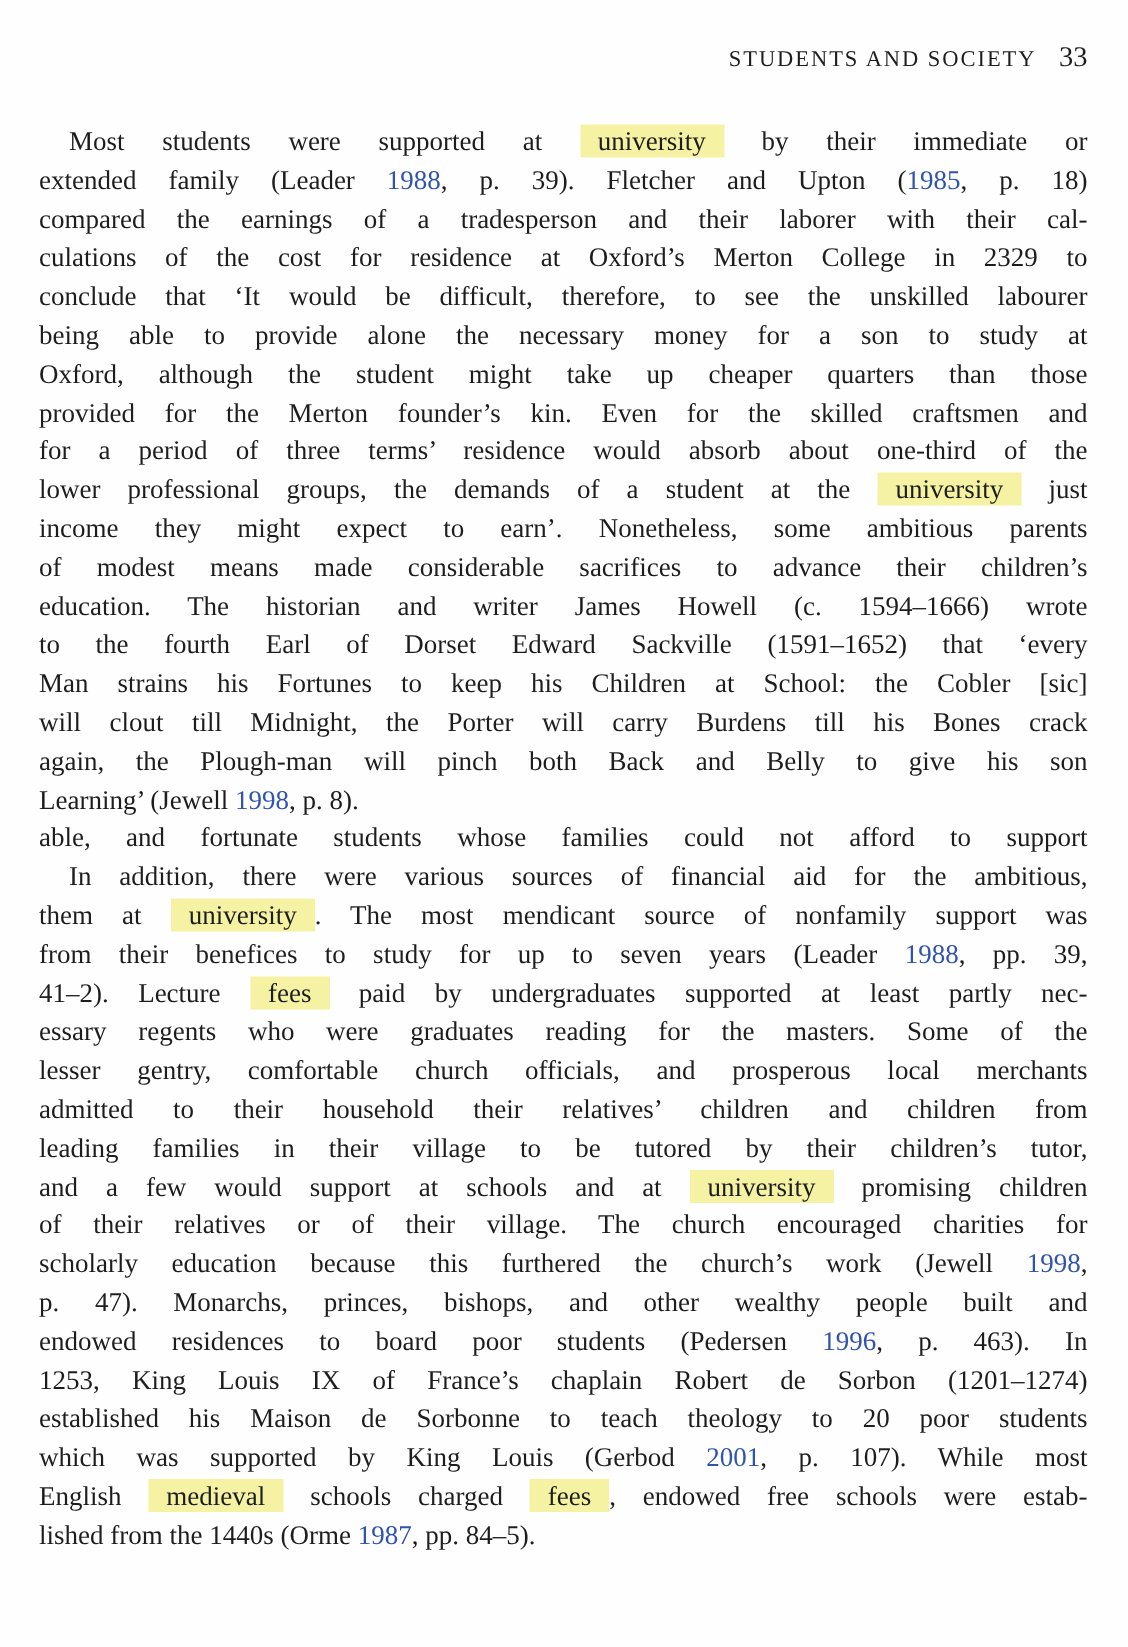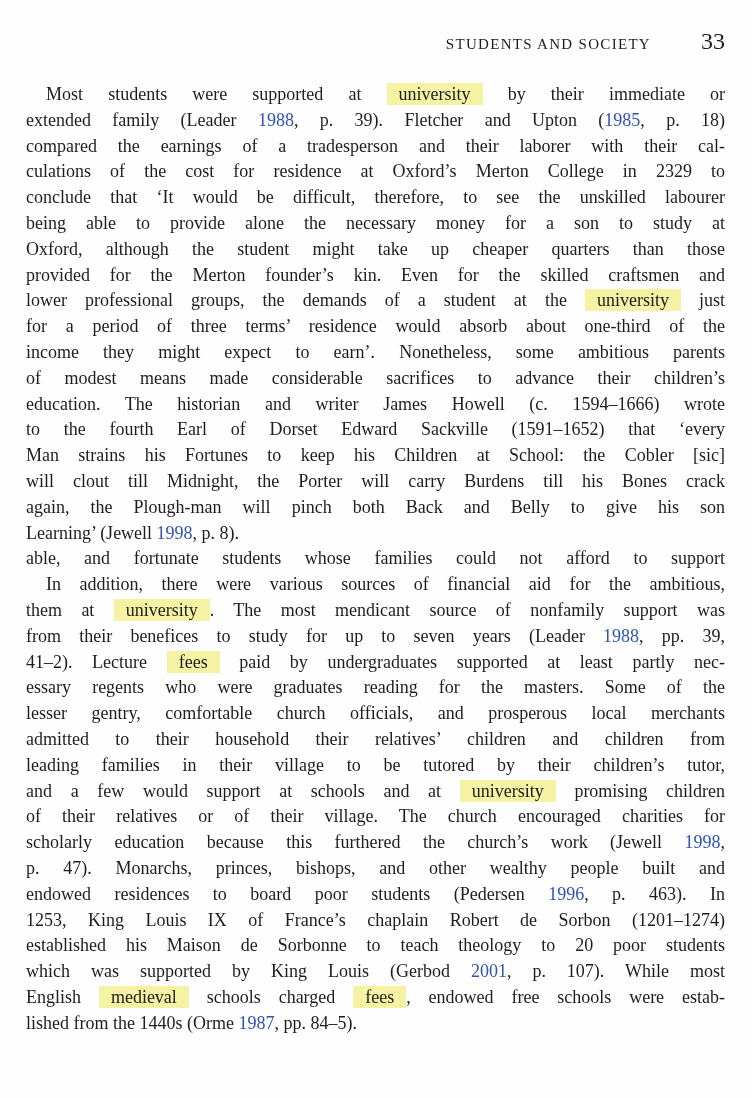--- a/index.html
+++ b/index.html
@@ -18,30 +18,29 @@
     overflow: hidden;
     font-family: "Liberation Serif", "DejaVu Serif", serif;
     color: var(--text);
   }
   .running-header {
     position: absolute;
     top: 28px;
     right: 27px;
     display: flex;
     align-items: baseline;
-    gap: 24px;
   }
   .head-title {
     font-size: 15px;
     letter-spacing: 1.3px;
     white-space: nowrap;
   }
   .page-num {
-    font-size: 24px;
-    margin-left: 26px;
+    font-size: 19px;
+    margin-left: 15px;
   }
   .body-text {
     position: absolute;
     left: 26px;
     top: 82px;
     width: 699px;
     font-size: 18px;
     line-height: 25.8px;
   }
   .para { }
@@ -74,22 +73,22 @@
   <div class="body-text" id="bodyText">
       <div class="para">
         <div class="line indent"><span>Most students were supported at </span><mark class="hl">university</mark><span> by their immediate or</span></div>
         <div class="line"><span>extended family (Leader </span><a class="ref">1988</a><span>, p. 39). Fletcher and Upton (</span><a class="ref">1985</a><span>, p. 18)</span></div>
         <div class="line"><span>compared the earnings of a tradesperson and their laborer with their cal-</span></div>
         <div class="line"><span>culations of the cost for residence at Oxford’s Merton College in 2329 to</span></div>
         <div class="line"><span>conclude that ‘It would be difficult, therefore, to see the unskilled labourer</span></div>
         <div class="line"><span>being able to provide alone the necessary money for a son to study at</span></div>
         <div class="line"><span>Oxford, although the student might take up cheaper quarters than those</span></div>
         <div class="line"><span>provided for the Merton founder’s kin. Even for the skilled craftsmen and</span></div>
+        <div class="line"><span>for a period of three terms’ residence would absorb about one-third of the</span></div>
         <div class="line"><span>lower professional groups, the demands of a student at the </span><mark class="hl">university</mark><span> just</span></div>
-        <div class="line"><span>for a period of three terms’ residence would absorb about one-third of the</span></div>
         <div class="line"><span>income they might expect to earn’. Nonetheless, some ambitious parents</span></div>
         <div class="line"><span>of modest means made considerable sacrifices to advance their children’s</span></div>
         <div class="line"><span>education. The historian and writer James Howell (c. 1594–1666) wrote</span></div>
         <div class="line"><span>to the fourth Earl of Dorset Edward Sackville (1591–1652) that ‘every</span></div>
         <div class="line"><span>Man strains his Fortunes to keep his Children at School: the Cobler [sic]</span></div>
         <div class="line"><span>will clout till Midnight, the Porter will carry Burdens till his Bones crack</span></div>
         <div class="line"><span>again, the Plough-man will pinch both Back and Belly to give his son</span></div>
         <div class="line last"><span>Learning’ (Jewell </span><a class="ref">1998</a><span>, p. 8).</span></div>
       </div>
       <div class="para">

